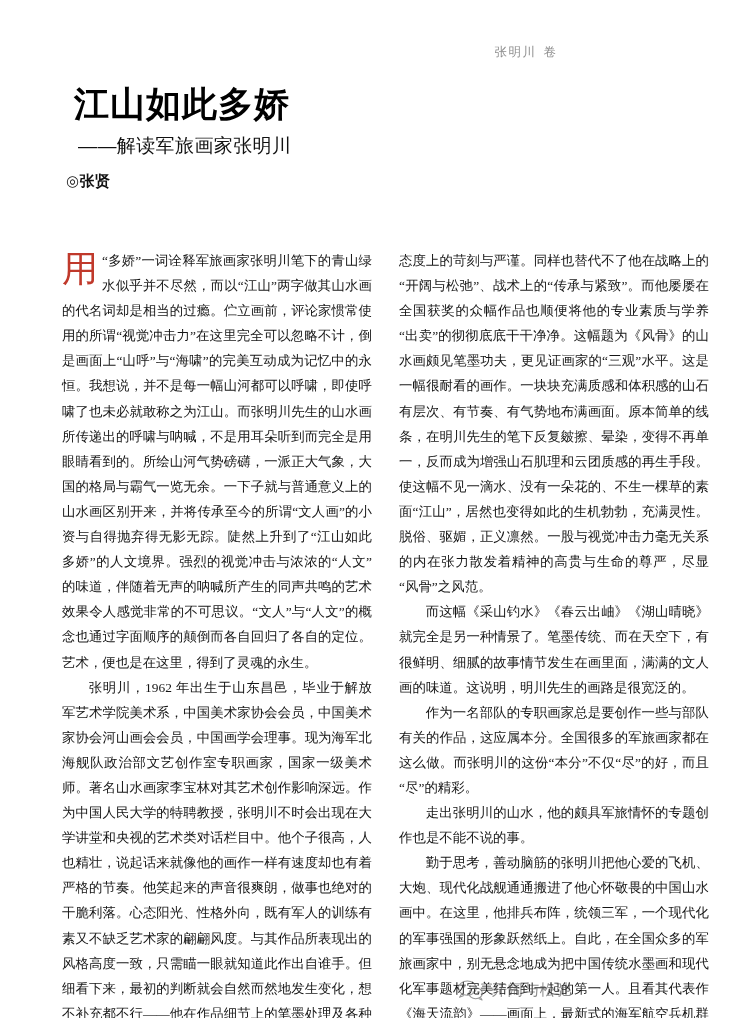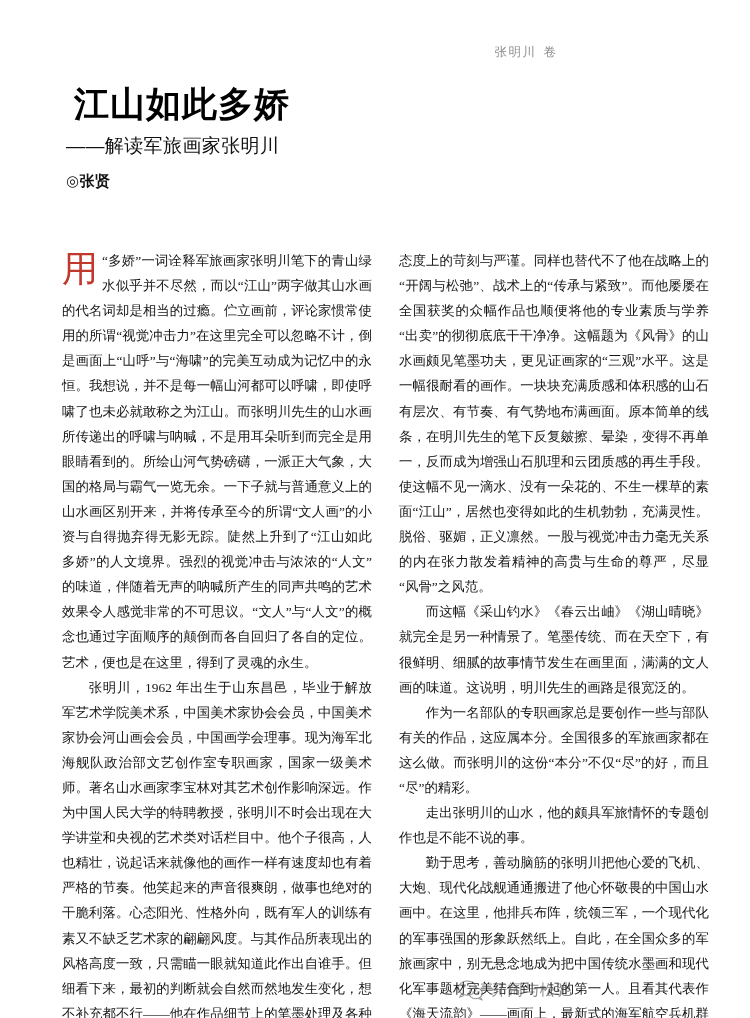--- a/index.html
+++ b/index.html
@@ -53,21 +53,21 @@
   .article-title {
     font-size: 35px;
     line-height: 1.08;
     font-weight: 700;
     letter-spacing: 1px;
     margin: 8px;
     color: #000;
     font-family: "Liberation Serif", "DejaVu Serif", serif;
   }
   .article-subtitle {
-    margin: 11px 0 0 0;
+    margin: 11px 0 0 12px;
     font-size: 19px;
     line-height: 1.2;
     letter-spacing: 0.4px;
     font-weight: 400;
     color: #111;
     font-family: "Liberation Sans", "DejaVu Sans", sans-serif;
   }
   .byline {
     margin: 14px 0 8px 0;
     font-size: 15px;

